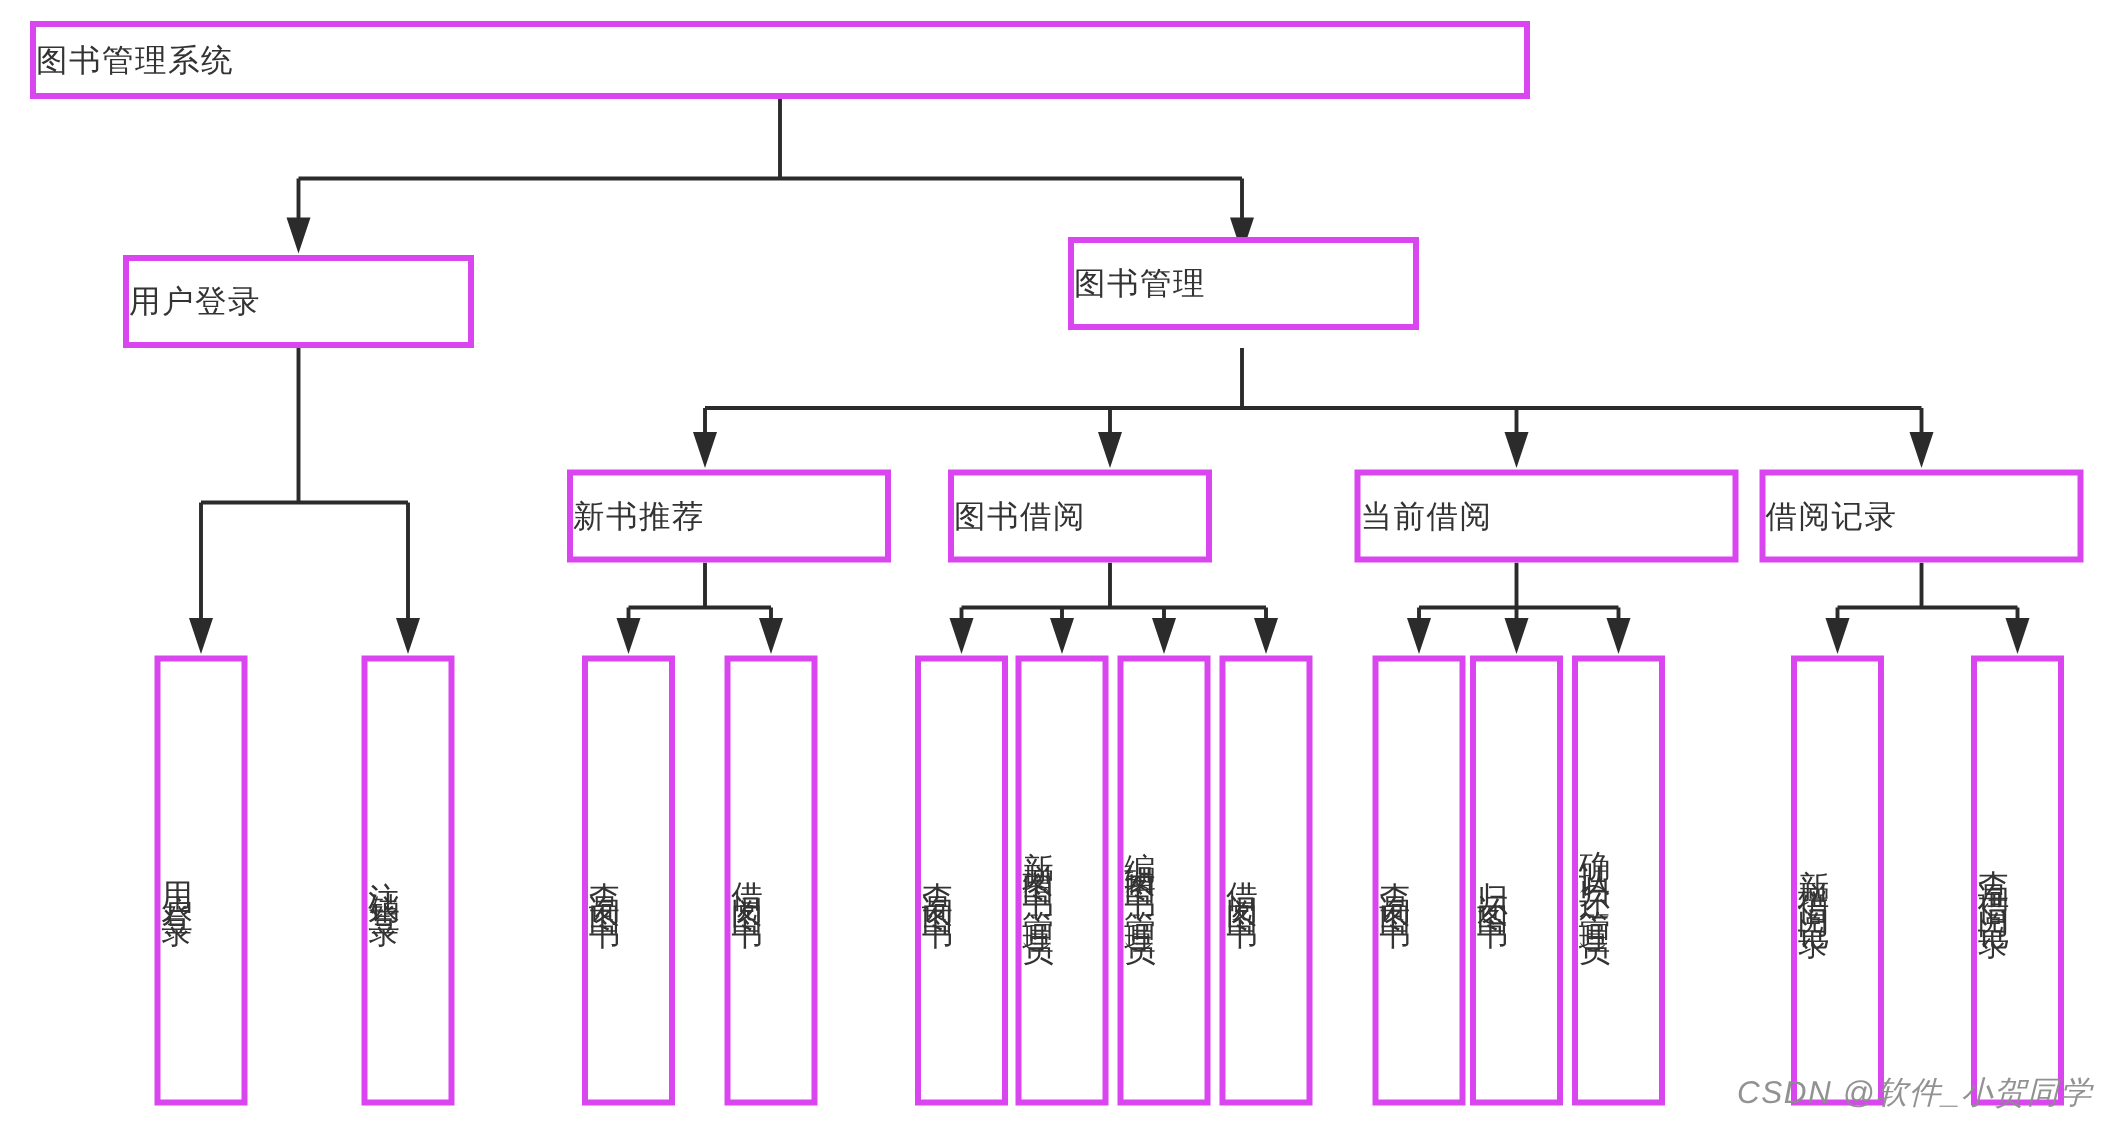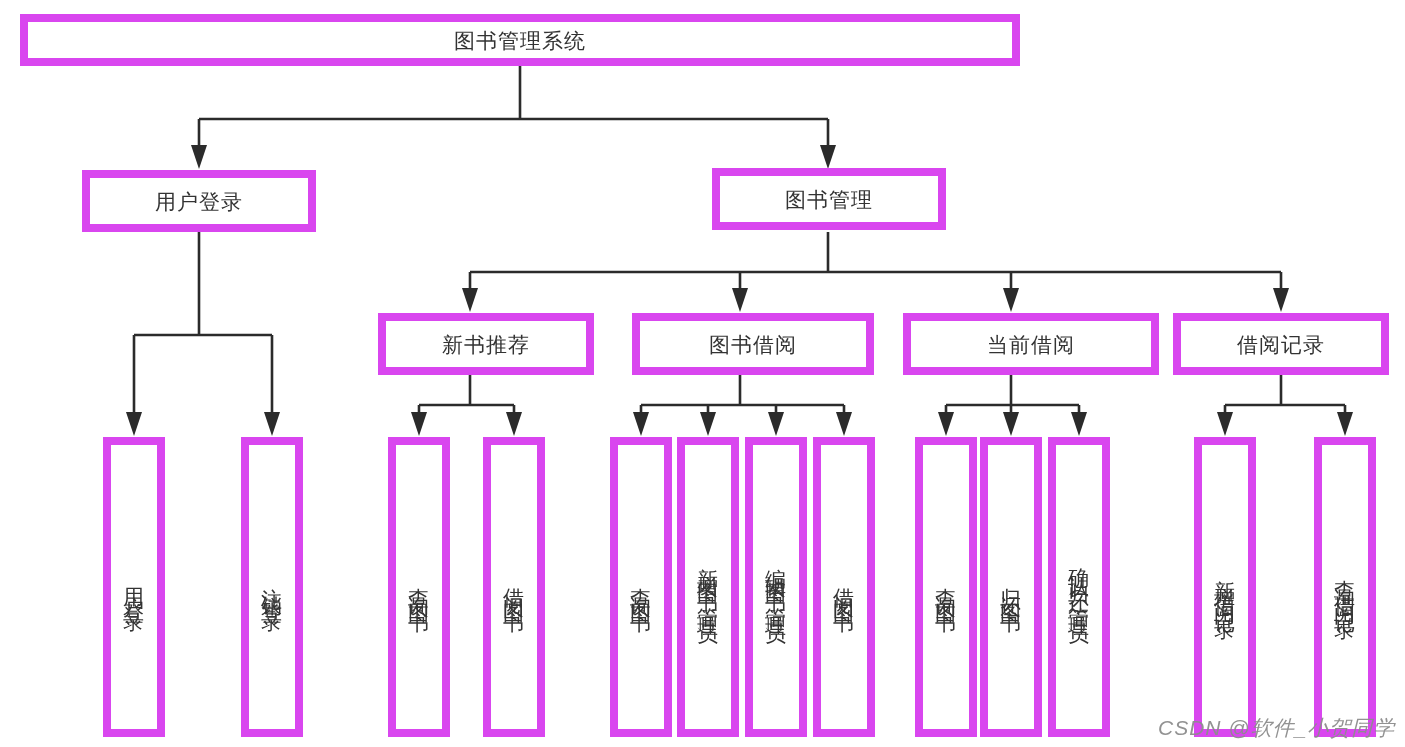--- a/index.html
+++ b/index.html
@@ -8,24 +8,23 @@
     width:1405px;height:747px;
     background:#ffffff;
     font-family:"Liberation Sans","DejaVu Sans",sans-serif;
     overflow:hidden;
   }
   .wires{position:absolute;left:0;top:0;z-index:1;}
   .node{
     position:absolute;
     box-sizing:border-box;
     background:#ffffff;
-    border:8px solid #d946ef;
+    border:4px solid #d946ef;
     display:flex;
     align-items:center;
-    justify-content:center;
     z-index:2;
   }
   .node .lbl{
     color:#333333;
     font-size:21px;
     line-height:1;
     letter-spacing:1px;
     white-space:nowrap;
   }
   .node.v .lbl{
@@ -116,28 +115,28 @@
     </g>
   </svg>
 
   <div class="node" style="left:20px;top:14px;width:1000px;height:52px">
     <span class="lbl">图书管理系统</span>
   </div>
 
   <div class="node" style="left:82px;top:170px;width:234px;height:62px">
     <span class="lbl">用户登录</span>
   </div>
-  <div class="node" style="left:712px;top:168px;width:234px;height:62px">
+  <div class="node" style="left:712px;top:158px;width:234px;height:62px">
     <span class="lbl">图书管理</span>
   </div>
 
   <div class="node" style="left:378px;top:313px;width:216px;height:62px">
     <span class="lbl">新书推荐</span>
   </div>
-  <div class="node" style="left:632px;top:313px;width:242px;height:62px">
+  <div class="node" style="left:632px;top:313px;width:176px;height:62px">
     <span class="lbl">图书借阅</span>
   </div>
   <div class="node" style="left:903px;top:313px;width:256px;height:62px">
     <span class="lbl">当前借阅</span>
   </div>
   <div class="node" style="left:1173px;top:313px;width:216px;height:62px">
     <span class="lbl">借阅记录</span>
   </div>
 
   <div class="node v" style="left:103px;top:437px;width:62px;height:300px">

